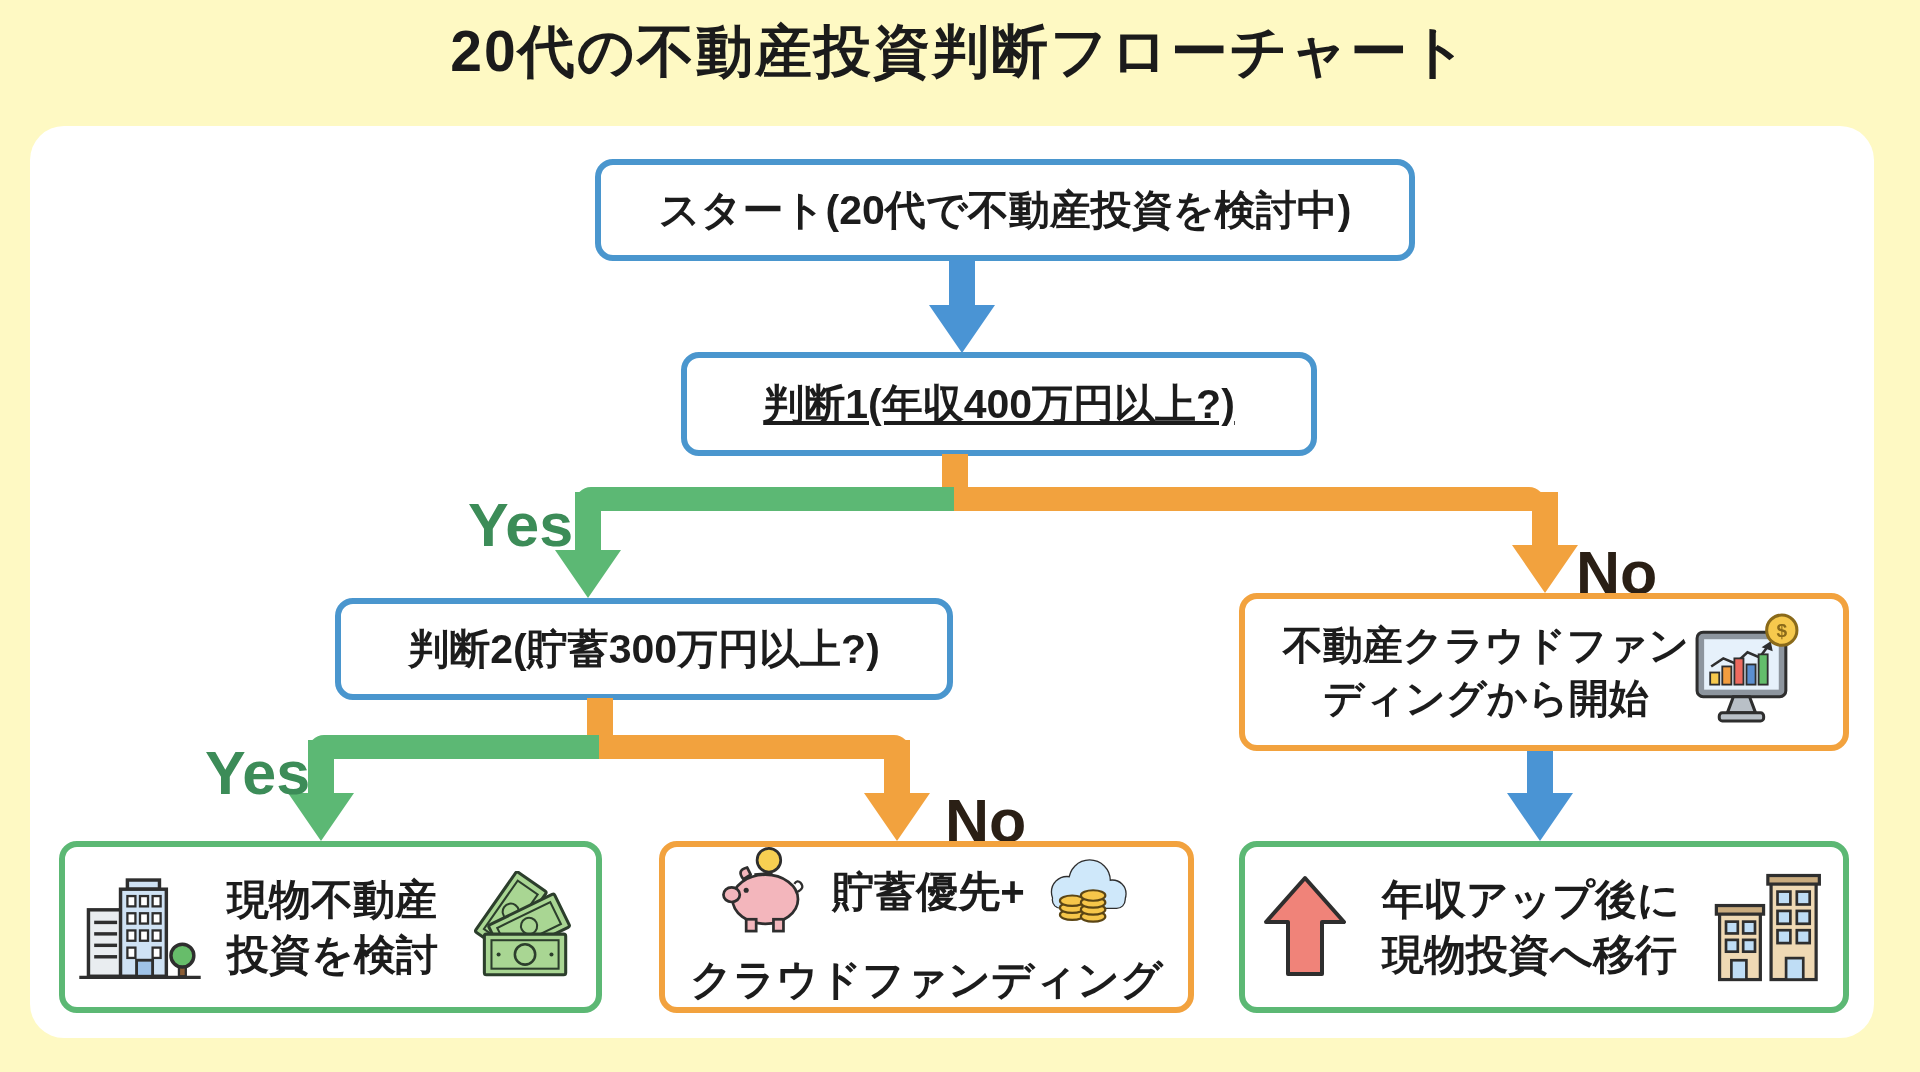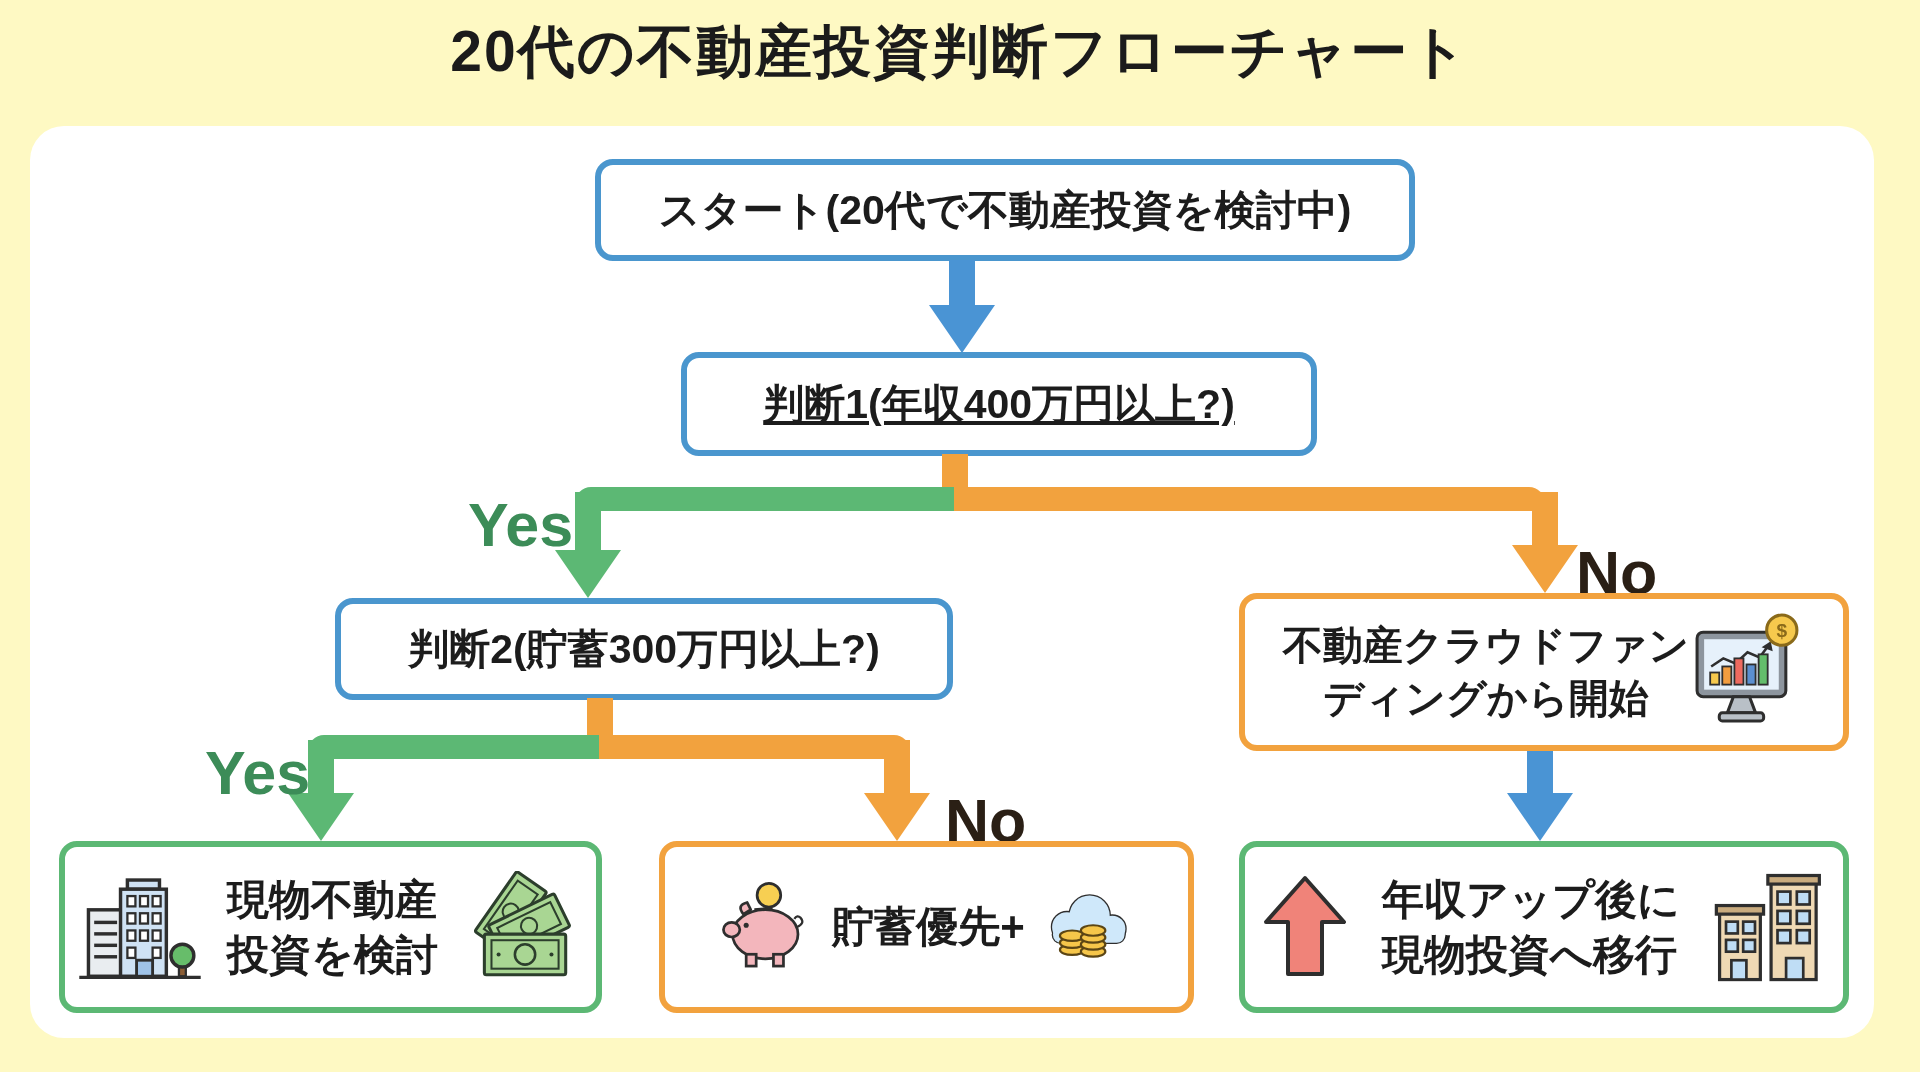--- a/index.html
+++ b/index.html
@@ -200,20 +200,23 @@
           <ellipse cx="38" cy="76" rx="14" ry="6"></ellipse>
           <ellipse cx="38" cy="68" rx="14" ry="6"></ellipse>
           <ellipse cx="38" cy="60" rx="14" ry="6"></ellipse>
           <ellipse cx="62" cy="78" rx="14" ry="6"></ellipse>
           <ellipse cx="62" cy="70" rx="14" ry="6"></ellipse>
           <ellipse cx="62" cy="62" rx="14" ry="6"></ellipse>
           <ellipse cx="62" cy="54" rx="14" ry="6"></ellipse>
         </g>
       </svg>
     </div>
+    <div class="row">
+      <span>クラウドファンディング</span>
+    </div>
   </div>
 
   <div class="box b-green box-br">
     <svg class="icon" width="92" height="110" viewBox="0 0 90 110">
       <polygon points="45,6 84,50 62,50 62,102 28,102 28,50 6,50" fill="#f08379" stroke="#2e2e2e" stroke-width="4" stroke-linejoin="round"></polygon>
     </svg>
     <span class="tcol">
       <span>年収アップ後に</span>
       <span>現物投資へ移行</span>
     </span>

